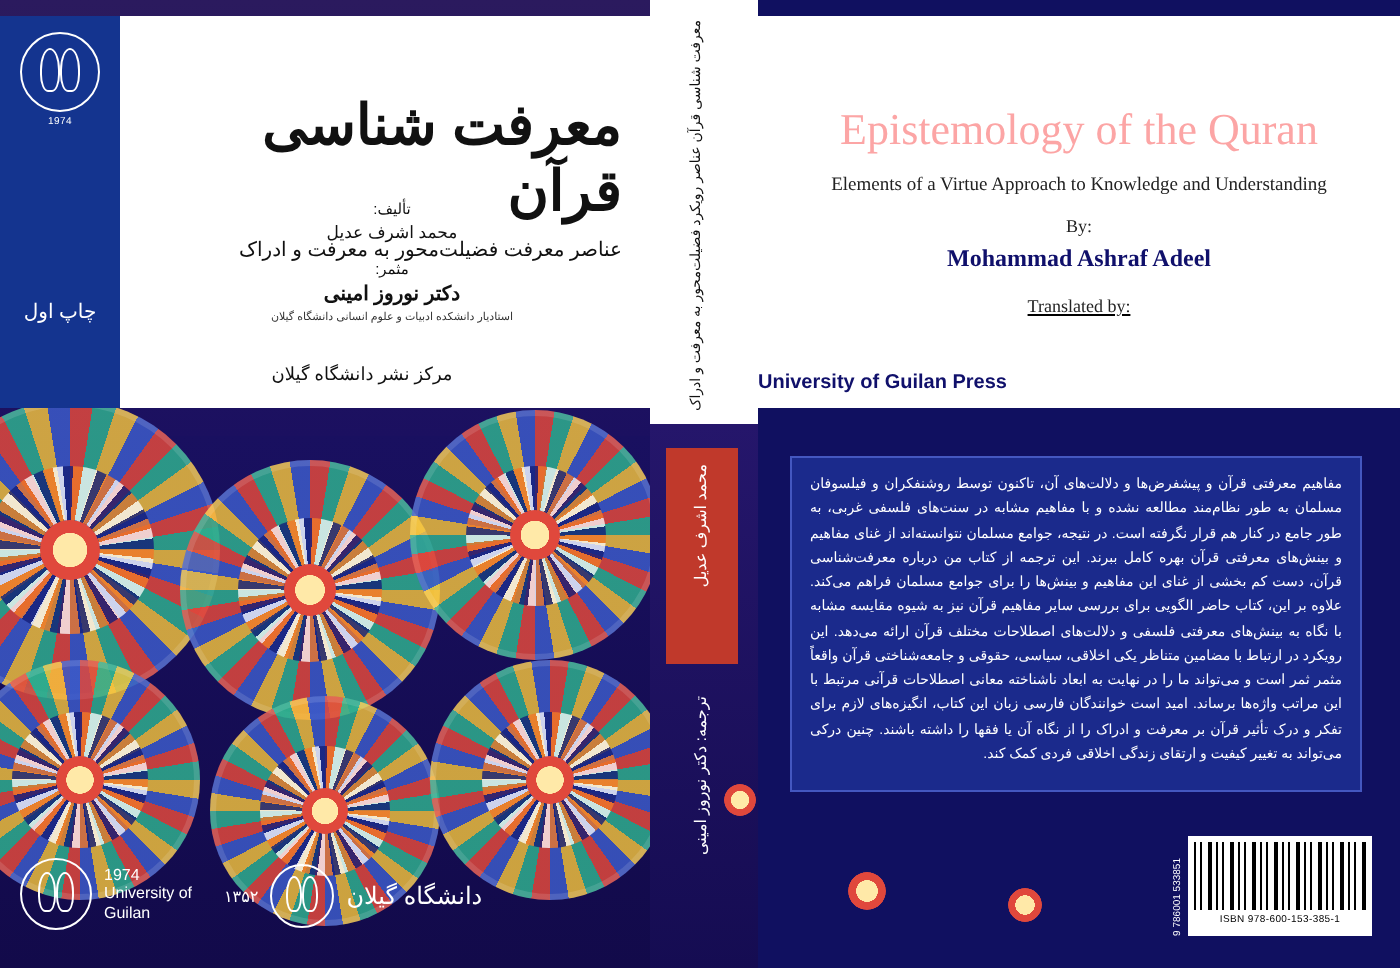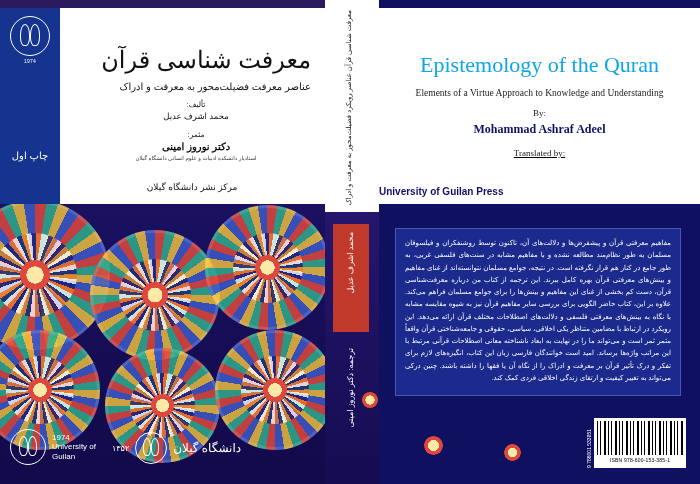--- a/index.html
+++ b/index.html
@@ -38,28 +38,28 @@
   .uni-logo-box{position:absolute;left:8px;top:16px;width:44px;height:56px;color:#fff;text-align:center;}
   .logo-circle{width:38px;height:38px;margin:0 auto;border:1.6px solid #fff;border-radius:50%;position:relative;}
   .logo-circle:before{content:"";position:absolute;left:9px;top:7px;width:8px;height:20px;border:1.4px solid #fff;border-radius:50% 50% 40% 40%;}
   .logo-circle:after{content:"";position:absolute;right:9px;top:7px;width:8px;height:20px;border:1.4px solid #fff;border-radius:50% 50% 40% 40%;}
   .logo-caption{font-size:5px;margin-top:2px;letter-spacing:.2px;}
 
   .edition-badge{position:absolute;left:6px;top:150px;width:48px;text-align:center;color:#fff;
       font-size:10px;direction:rtl;}
 
   .fa-title{position:absolute;right:14px;top:46px;width:230px;text-align:right;direction:rtl;color:#111;}
-  .fa-title .t1{font-size:24px;font-weight:normal;letter-spacing:0;}
+  .fa-title .t1{font-size:28px;font-weight:bold;letter-spacing:0;}
   .fa-title .t2{font-size:10px;margin-top:7px;}
   .fa-block{position:absolute;right:14px;width:230px;text-align:center;direction:rtl;color:#111;}
   .fa-label{font-size:7.5px;}
   .fa-name{font-size:8.5px;margin-top:2px;}
   .fa-name.big{font-size:10px;font-weight:bold;}
   .fa-aff{font-size:5.5px;color:#333;margin-top:2px;line-height:1.5;}
-  .publisher-fa{position:absolute;right:18px;top:182px;width:230px;text-align:center;font-size:9px;direction:rtl;color:#111;}
+  .publisher-fa{position:absolute;right:29px;top:182px;width:230px;text-align:center;font-size:9px;direction:rtl;color:#111;}
 
   
   .logo-bl{position:absolute;left:10px;bottom:14px;width:96px;height:46px;color:#fff;display:flex;align-items:center;gap:6px;}
   .logo-bl .lc{width:34px;height:34px;border:1.6px solid #fff;border-radius:50%;position:relative;flex:none;}
   .logo-bl .lc:before{content:"";position:absolute;left:8px;top:6px;width:7px;height:18px;border:1.3px solid #fff;border-radius:50% 50% 40% 40%;}
   .logo-bl .lc:after{content:"";position:absolute;right:8px;top:6px;width:7px;height:18px;border:1.3px solid #fff;border-radius:50% 50% 40% 40%;}
   .logo-bl .txt{font-size:8px;line-height:1.15;}
 
   .logo-fa-bl{position:absolute;left:112px;bottom:20px;color:#fff;direction:rtl;font-size:12px;display:flex;align-items:center;gap:6px;}
   .logo-fa-bl .lc2{width:30px;height:30px;border:1.4px solid #fff;border-radius:50%;position:relative;}
@@ -76,21 +76,21 @@
   .spine-red{position:absolute;left:8px;top:224px;width:36px;height:108px;background:#c0392b;}
   .spine-red .vt{writing-mode:vertical-rl;transform:rotate(180deg);direction:rtl;color:#fff;font-size:8px;
      position:absolute;left:50%;top:8px;margin-left:-5px;}
   .spine-blue-lbl{position:absolute;left:8px;top:344px;width:36px;height:120px;}
   .spine-blue-lbl .vt{writing-mode:vertical-rl;transform:rotate(180deg);direction:rtl;color:#fff;font-size:8px;
      position:absolute;left:50%;top:4px;margin-left:-5px;}
 
   
   #front-cover{position:absolute;left:379px;top:0;width:321px;height:484px;background:#101060;}
   .front-white{position:absolute;left:0;top:8px;width:321px;height:196px;background:#fff;}
-  .en-title{position:absolute;left:0;top:52px;width:321px;text-align:center;color:#0ea5e9;
+  .en-title{position:absolute;left:0;top:52px;width:321px;text-align:center;color:#fca5a5;
      font-family:"Liberation Serif", serif;font-size:22px;}
   .en-sub{position:absolute;left:18px;top:88px;width:285px;text-align:center;color:#222;
      font-family:"Liberation Serif", serif;font-size:9.5px;}
   .en-byline{position:absolute;left:0;width:321px;text-align:center;font-family:"Liberation Serif", serif;}
   .en-byline .lbl{font-size:9px;color:#222;}
   .en-byline .nm{font-size:12px;color:#10106b;font-weight:bold;margin-top:4px;}
   .en-press{position:absolute;left:0;top:186px;width:321px;text-align:left;color:#10106b;
      font-family:Liberation Sans, sans-serif;font-size:10px;font-weight:bold;}
 
   .abstract-box{position:absolute;left:16px;top:228px;width:286px;height:168px;background:#1b2a8c;

